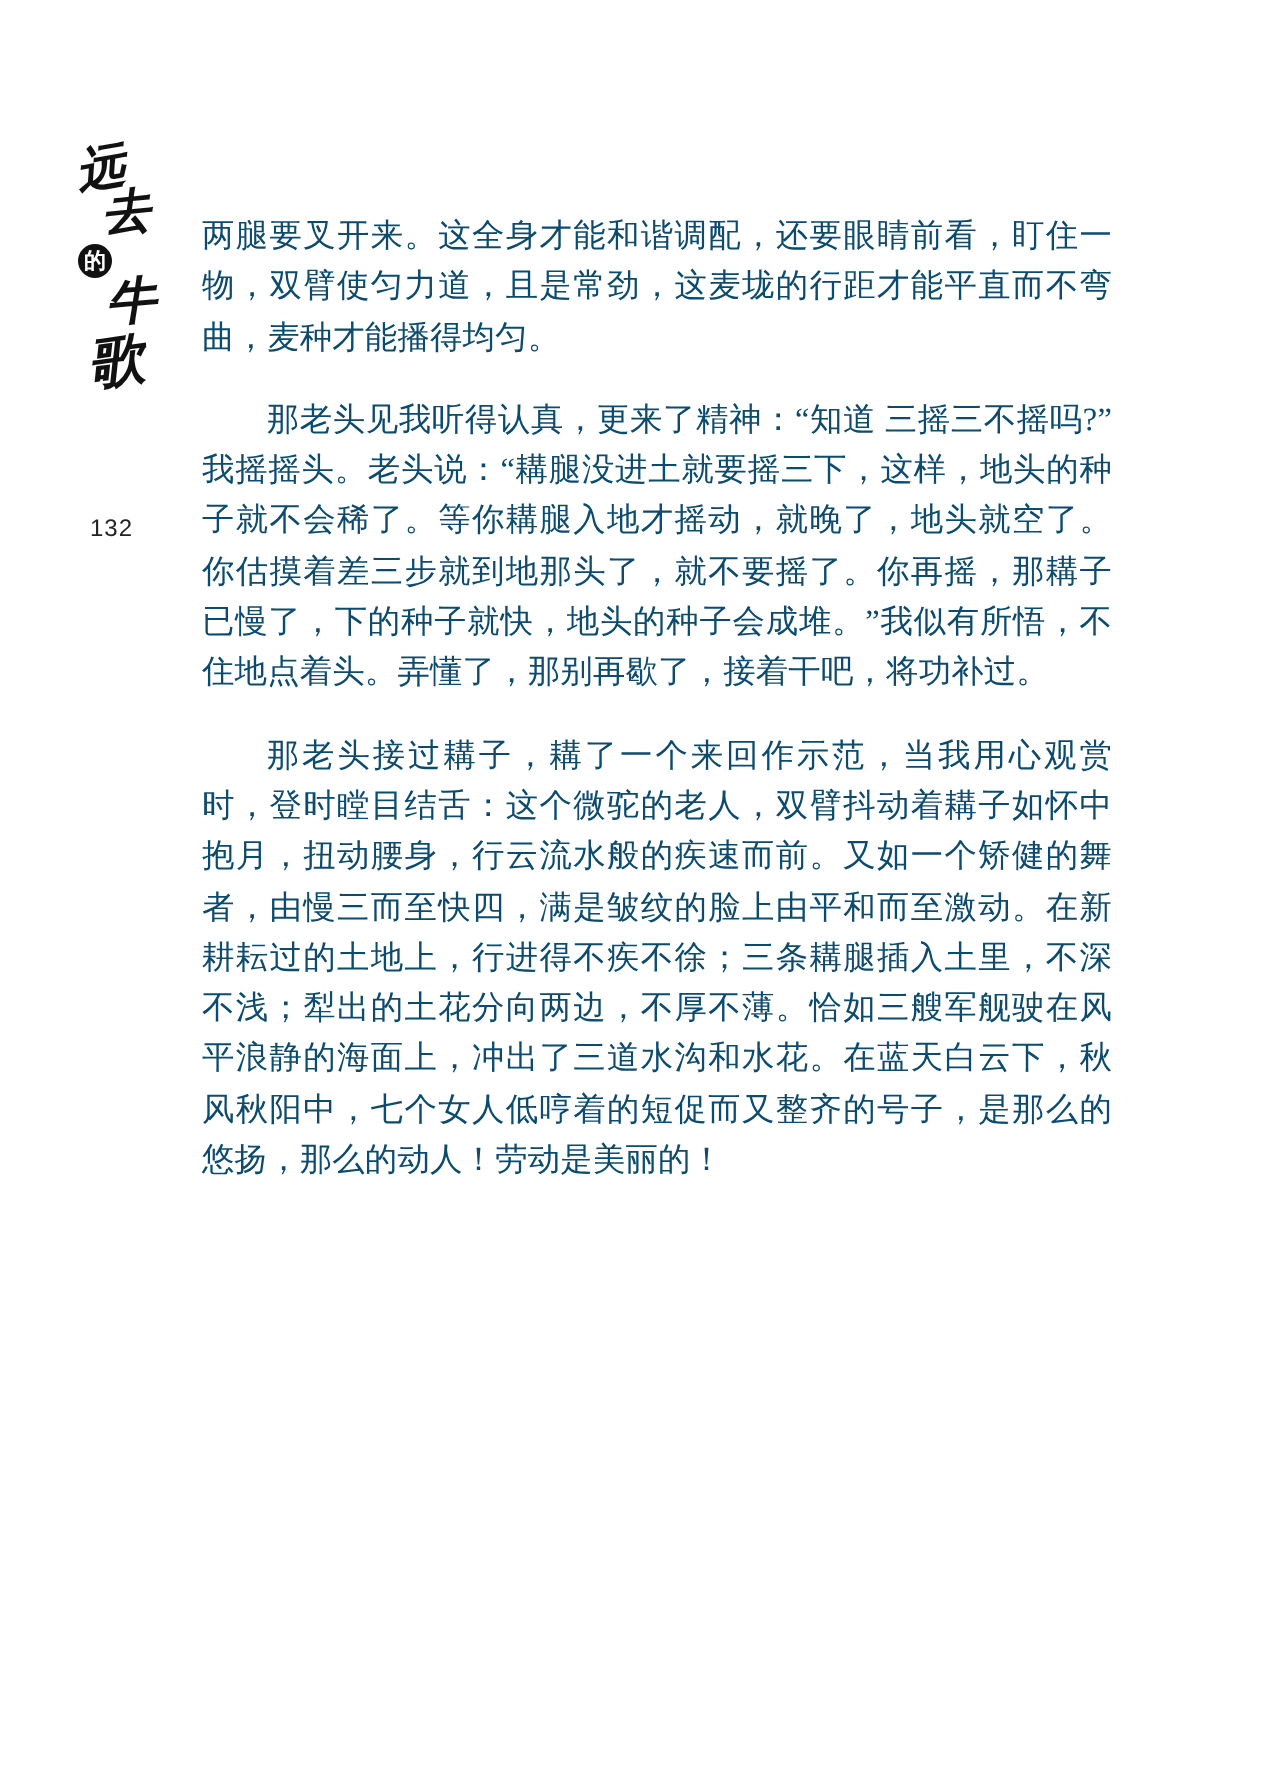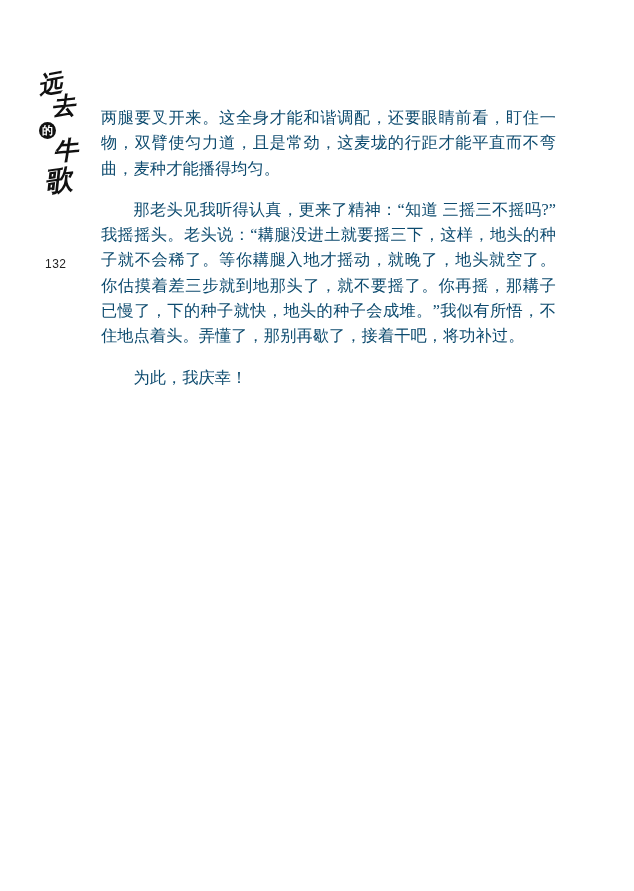--- a/index.html
+++ b/index.html
@@ -92,16 +92,16 @@
     <span class="calli-char calli-3">的</span>
     <span class="calli-char calli-4">牛</span>
     <span class="calli-char calli-5">歌</span>
   </div>
 
   <div class="folio">132</div>
 
   <div class="body-text">
     <p>两腿要叉开来。这全身才能和谐调配，还要眼睛前看，盯住一物，双臂使匀力道，且是常劲，这麦垅的行距才能平直而不弯曲，麦种才能播得均匀。</p>
     <p class="indent">那老头见我听得认真，更来了精神：“知道 三摇三不摇吗?”我摇摇头。老头说：“耩腿没进土就要摇三下，这样，地头的种子就不会稀了。等你耩腿入地才摇动，就晚了，地头就空了。你估摸着差三步就到地那头了，就不要摇了。你再摇，那耩子已慢了，下的种子就快，地头的种子会成堆。”我似有所悟，不住地点着头。弄懂了，那别再歇了，接着干吧，将功补过。</p>
-    <p class="indent">为此，我庆幸！</p>
+    <p class="indent">那老头接过耩子，耩了一个来回作示范，当我用心观赏时，登时瞠目结舌：这个微驼的老人，双臂抖动着耩子如怀中抱月，扭动腰身，行云流水般的疾速而前。又如一个矫健的舞者，由慢三而至快四，满是皱纹的脸上由平和而至激动。在新耕耘过的土地上，行进得不疾不徐；三条耩腿插入土里，不深不浅；犁出的土花分向两边，不厚不薄。恰如三艘军舰驶在风平浪静的海面上，冲出了三道水沟和水花。在蓝天白云下，秋风秋阳中，七个女人低哼着的短促而又整齐的号子，是那么的悠扬，那么的动人！劳动是美丽的！</p>
   </div>
 
 </div>
 
 </body></html>

